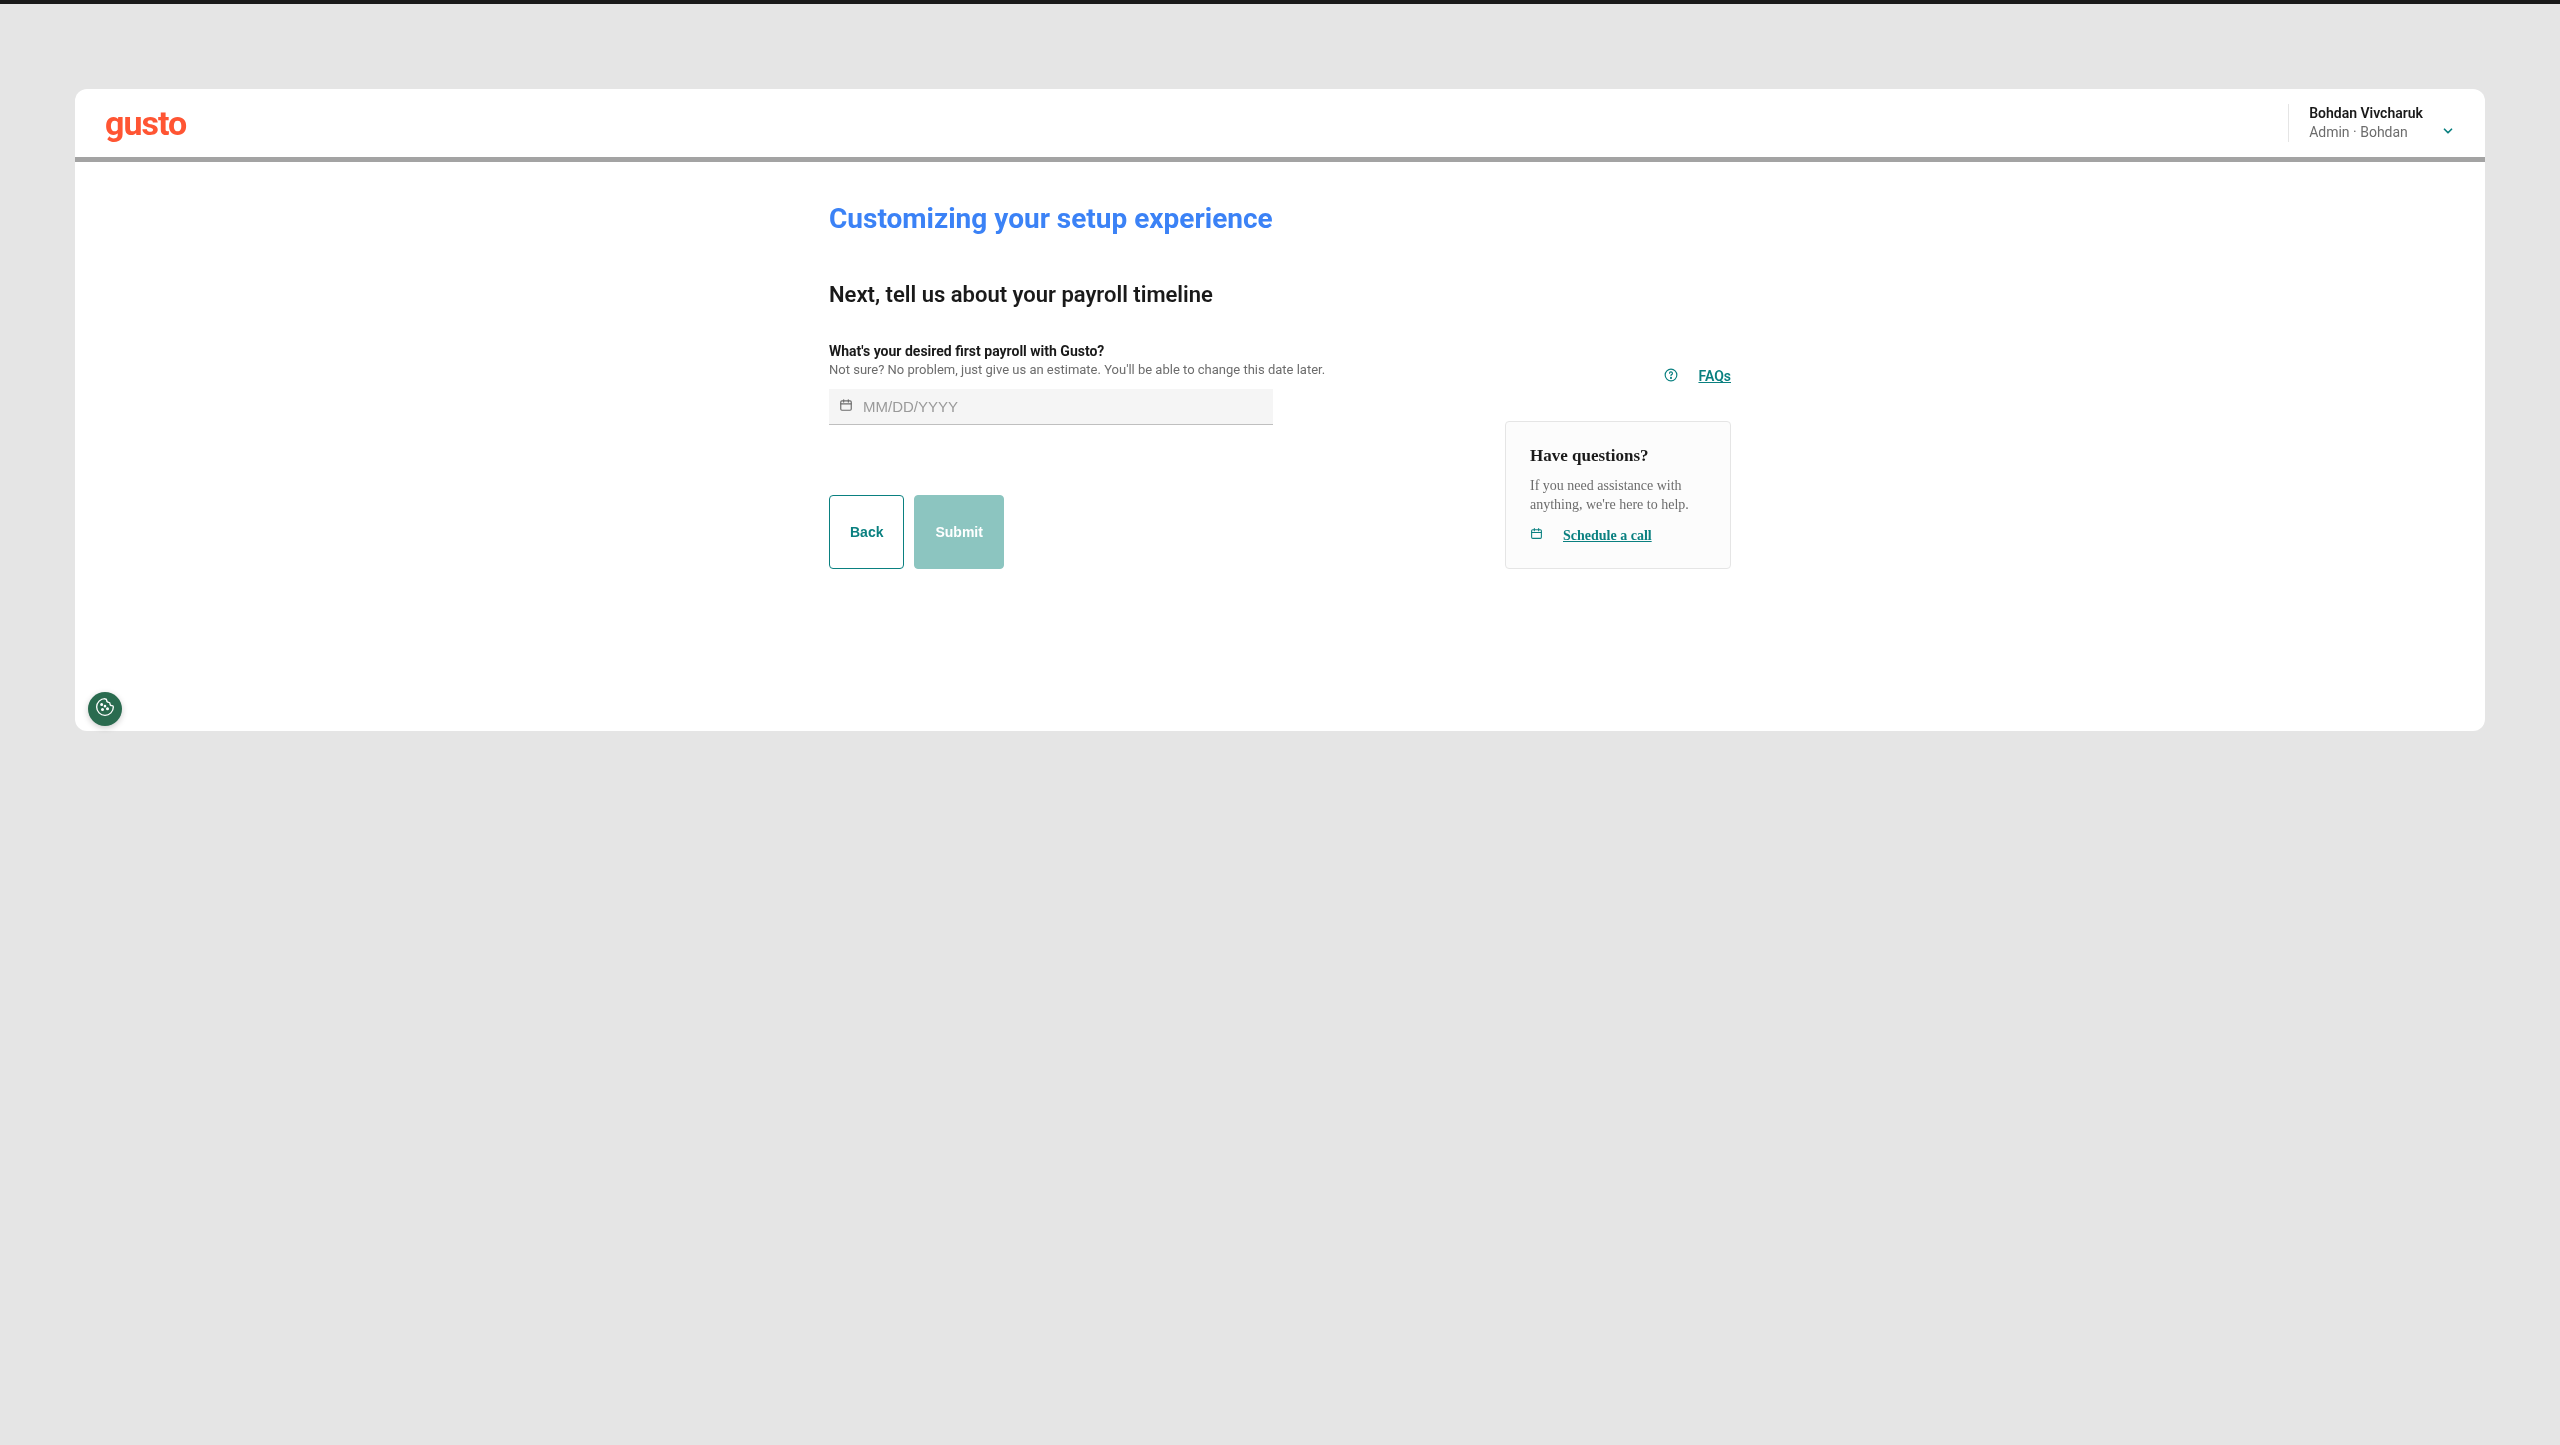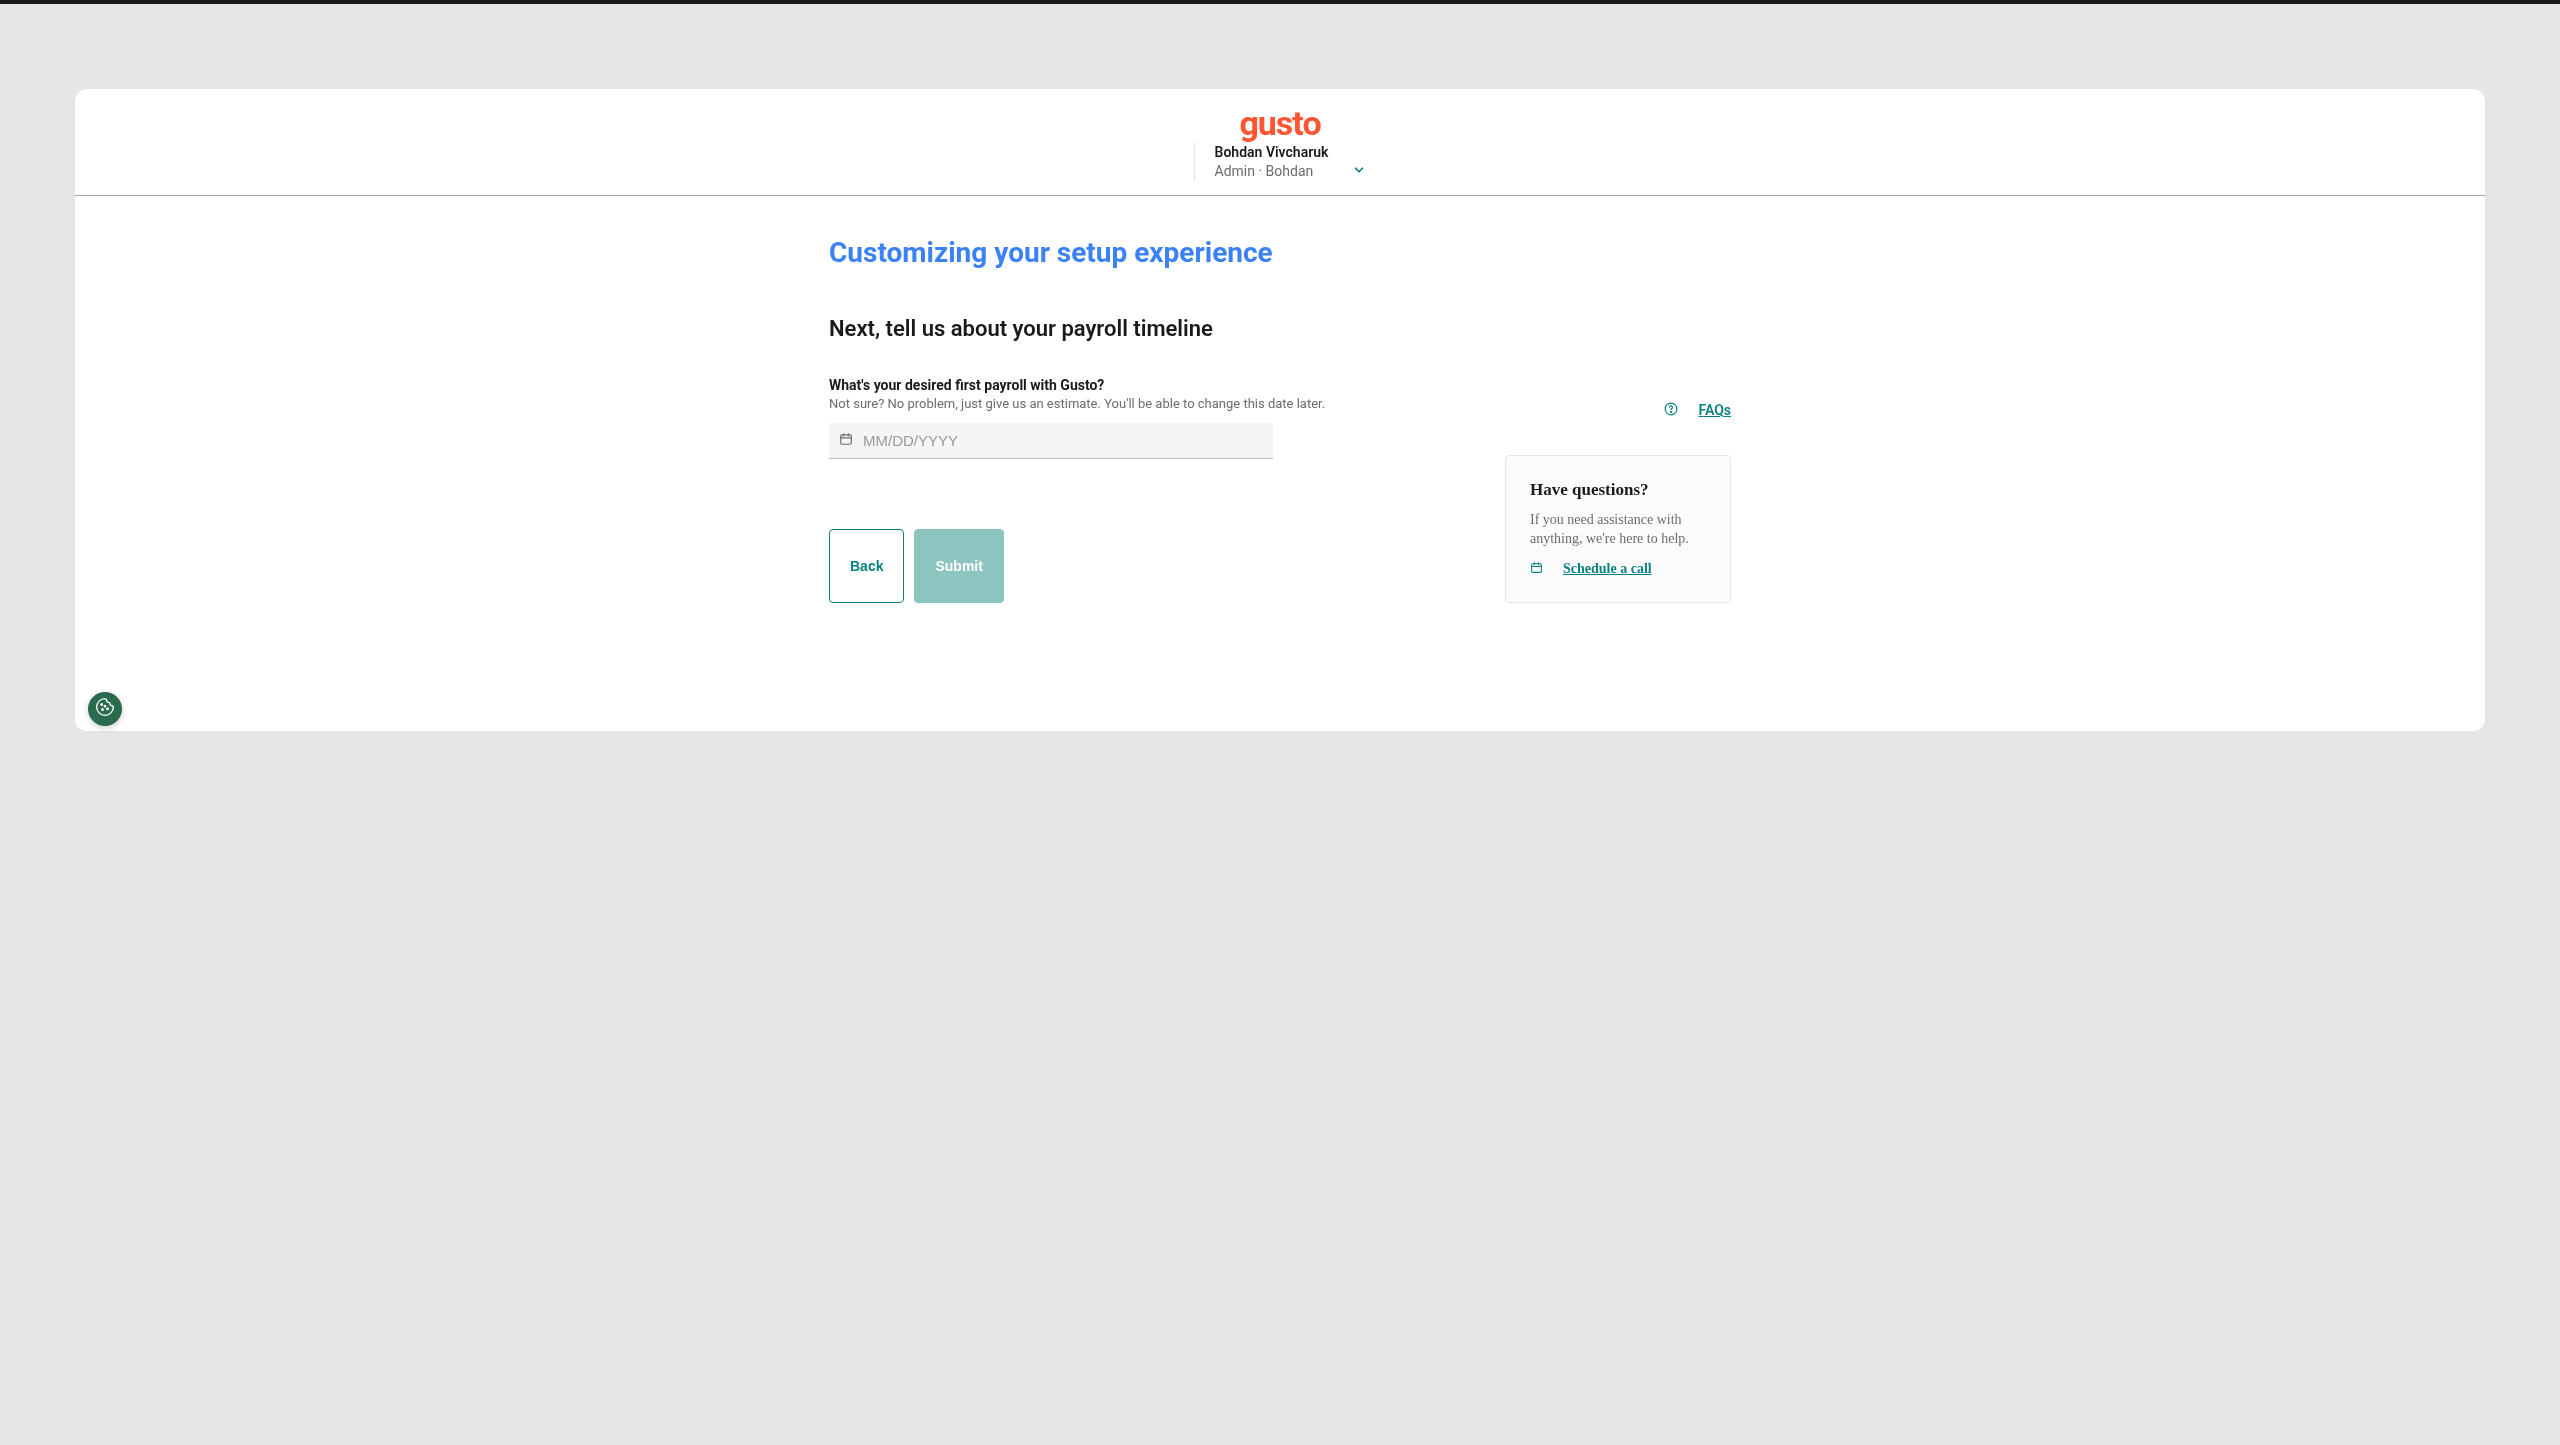--- a/index.html
+++ b/index.html
@@ -14,33 +14,32 @@
       border-radius: 12px;
       margin: 85px 75px 0 75px;
       min-height: 642px;
       position: relative;
     }
     .header {
       display: flex;
       justify-content: space-between;
       align-items: center;
       padding: 14px 30px;
-      border-bottom: 1px solid #a3a3a3;
-      flex-direction: column;
+      border-bottom: 5px solid #a3a3a3;
     }
     .logo {
       color: #ff5533;
       font-weight: 700;
       font-size: 34px;
       letter-spacing: -1px;
     }
     .account {
       display: flex;
       align-items: flex-end;
-      gap: 24px;
+      gap: 18px;
       border-left: 1px solid #e5e5e5;
       padding-left: 20px;
       cursor: pointer;
     }
     .account-text { line-height: 1.35; }
     .account-name { font-size: 14px; color: #1a1a1a; font-weight: 600; }
     .account-role { font-size: 14px; color: #6c6c6c; }
     .chevron { color: #0a8080; }
 
     .main {

